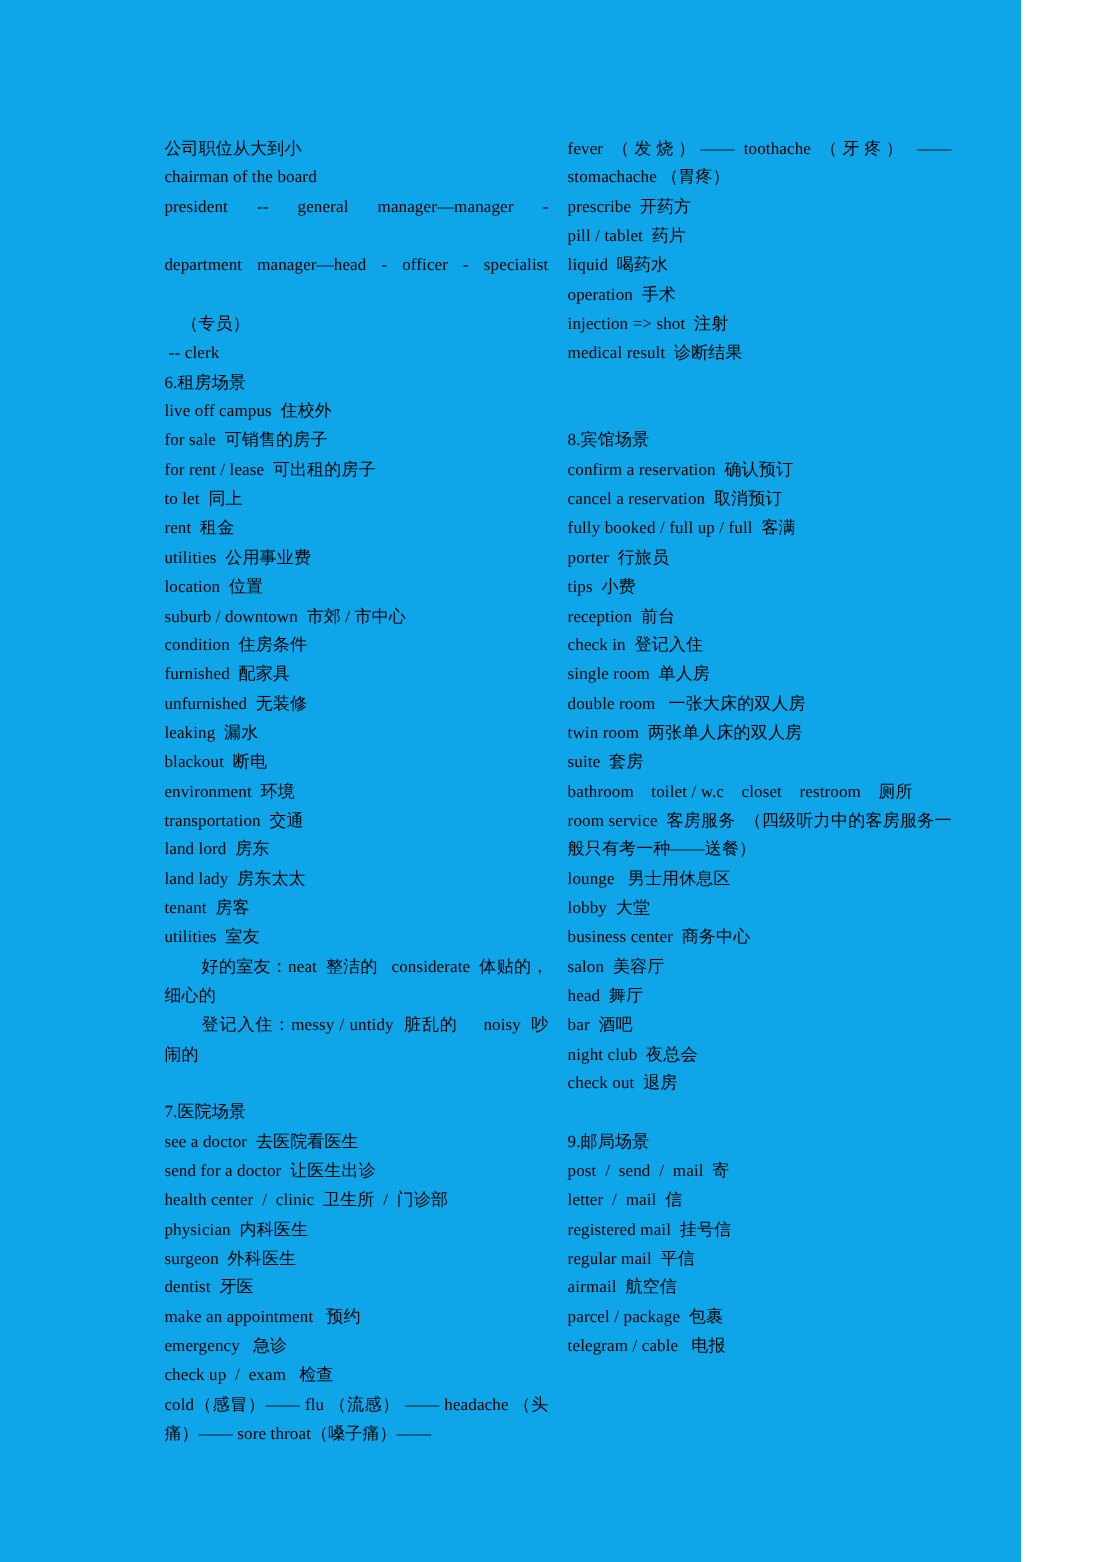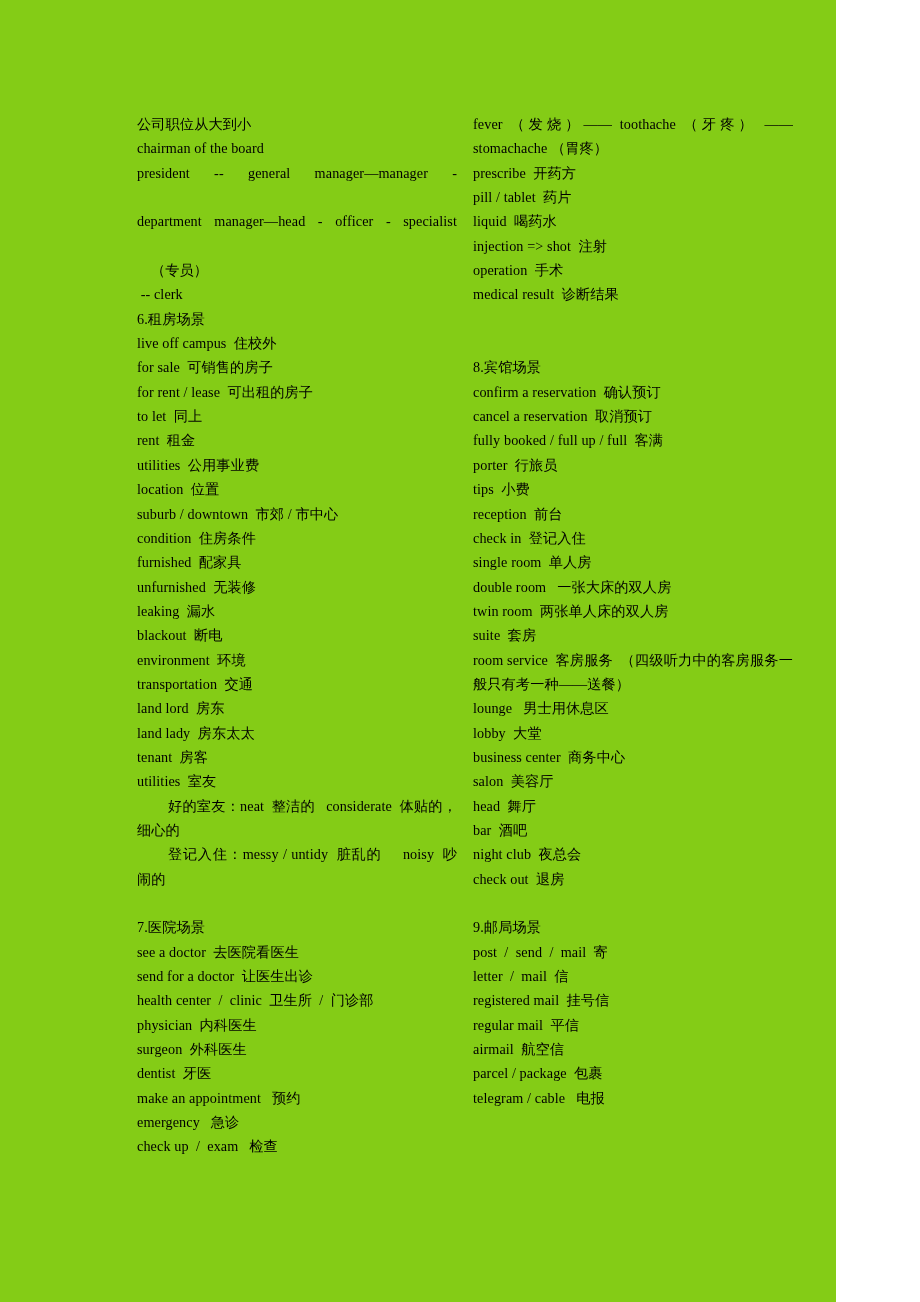--- a/index.html
+++ b/index.html
@@ -5,24 +5,25 @@
 <style>
   html, body {
     margin: 0;
     padding: 0;
     background: #ffffff;
   }
   .page {
     position: relative;
     width: 836px;
     height: 1302px;
-    background: #84cc16;
+    background: #0ea5e9;
     overflow: hidden;
     font-family: "Liberation Serif", "DejaVu Serif", serif;
     color: #000000;
+    padding-left: 15px;
   }
   .columns {
     position: absolute;
     left: 137px;
     top: 112px;
     width: 645px;
     display: flex;
     flex-direction: row;
     gap: 16px;
   }
@@ -98,43 +99,45 @@
         <div class="ln">7.医院场景</div>
         <div class="ln">see a doctor  去医院看医生</div>
         <div class="ln">send for a doctor  让医生出诊</div>
         <div class="ln">health center  /  clinic  卫生所  /  门诊部</div>
         <div class="ln">physician  内科医生</div>
         <div class="ln">surgeon  外科医生</div>
         <div class="ln">dentist  牙医</div>
         <div class="ln">make an appointment   预约</div>
         <div class="ln">emergency   急诊</div>
         <div class="ln">check up  /  exam   检查</div>
+        <div class="ln">cold（感冒）—— flu （流感） —— headache （头痛）—— sore throat（嗓子痛）——</div>
       </div>
     <div class="col" id="right-col">
         <div class="ln">fever （发烧）—— toothache （牙疼） —— stomachache （胃疼）</div>
         <div class="ln">prescribe  开药方</div>
         <div class="ln">pill / tablet  药片</div>
         <div class="ln">liquid  喝药水</div>
+        <div class="ln">operation  手术</div>
         <div class="ln">injection =&gt; shot  注射</div>
-        <div class="ln">operation  手术</div>
         <div class="ln">medical result  诊断结果</div>
         <div class="ln blank"></div>
         <div class="ln blank"></div>
         <div class="ln">8.宾馆场景</div>
         <div class="ln">confirm a reservation  确认预订</div>
         <div class="ln">cancel a reservation  取消预订</div>
         <div class="ln">fully booked / full up / full  客满</div>
         <div class="ln">porter  行旅员</div>
         <div class="ln">tips  小费</div>
         <div class="ln">reception  前台</div>
         <div class="ln">check in  登记入住</div>
         <div class="ln">single room  单人房</div>
         <div class="ln">double room   一张大床的双人房</div>
         <div class="ln">twin room  两张单人床的双人房</div>
         <div class="ln">suite  套房</div>
+        <div class="ln">bathroom    toilet / w.c    closet    restroom    厕所</div>
         <div class="ln">room service  客房服务  （四级听力中的客房服务一般只有考一种——送餐）</div>
         <div class="ln">lounge   男士用休息区</div>
         <div class="ln">lobby  大堂</div>
         <div class="ln">business center  商务中心</div>
         <div class="ln">salon  美容厅</div>
         <div class="ln">head  舞厅</div>
         <div class="ln">bar  酒吧</div>
         <div class="ln">night club  夜总会</div>
         <div class="ln">check out  退房</div>
         <div class="ln blank"></div>

